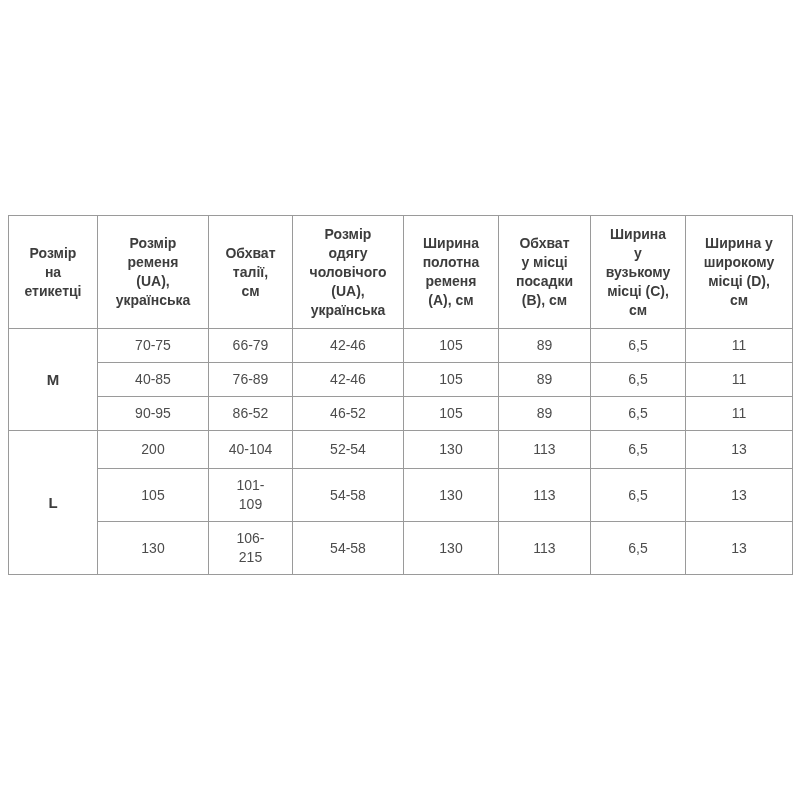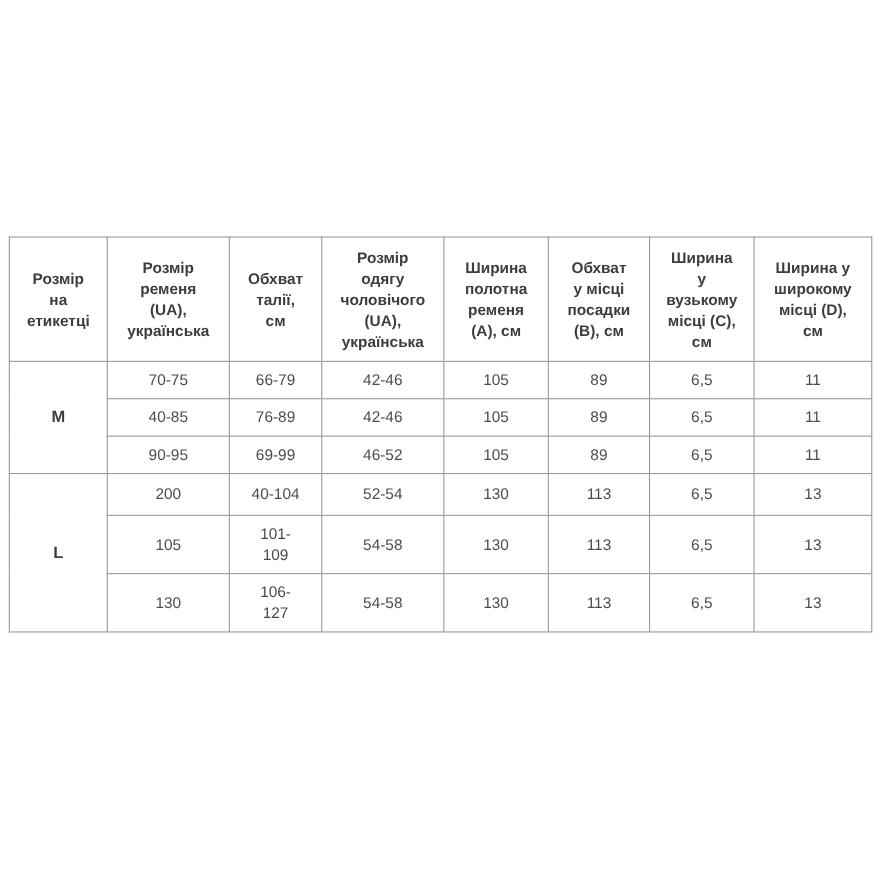--- a/index.html
+++ b/index.html
@@ -116,21 +116,21 @@
         <td>40-85</td>
         <td>76-89</td>
         <td>42-46</td>
         <td>105</td>
         <td>89</td>
         <td>6,5</td>
         <td>11</td>
       </tr>
       <tr class="row-h34">
         <td>90-95</td>
-        <td>69-99</td>
+        <td>86-52</td>
         <td>46-52</td>
         <td>105</td>
         <td>89</td>
         <td>6,5</td>
         <td>11</td>
       </tr>
       <tr class="row-h38">
         <td class="size-label" rowspan="3">L</td>
         <td>200</td>
         <td>40-104</td>
@@ -146,21 +146,21 @@
 109</td>
         <td>54-58</td>
         <td>130</td>
         <td>113</td>
         <td>6,5</td>
         <td>13</td>
       </tr>
       <tr class="row-h53">
         <td>130</td>
         <td>106-
-127</td>
+215</td>
         <td>54-58</td>
         <td>130</td>
         <td>113</td>
         <td>6,5</td>
         <td>13</td>
       </tr>
     </tbody>
   </table>
 </div>
 

